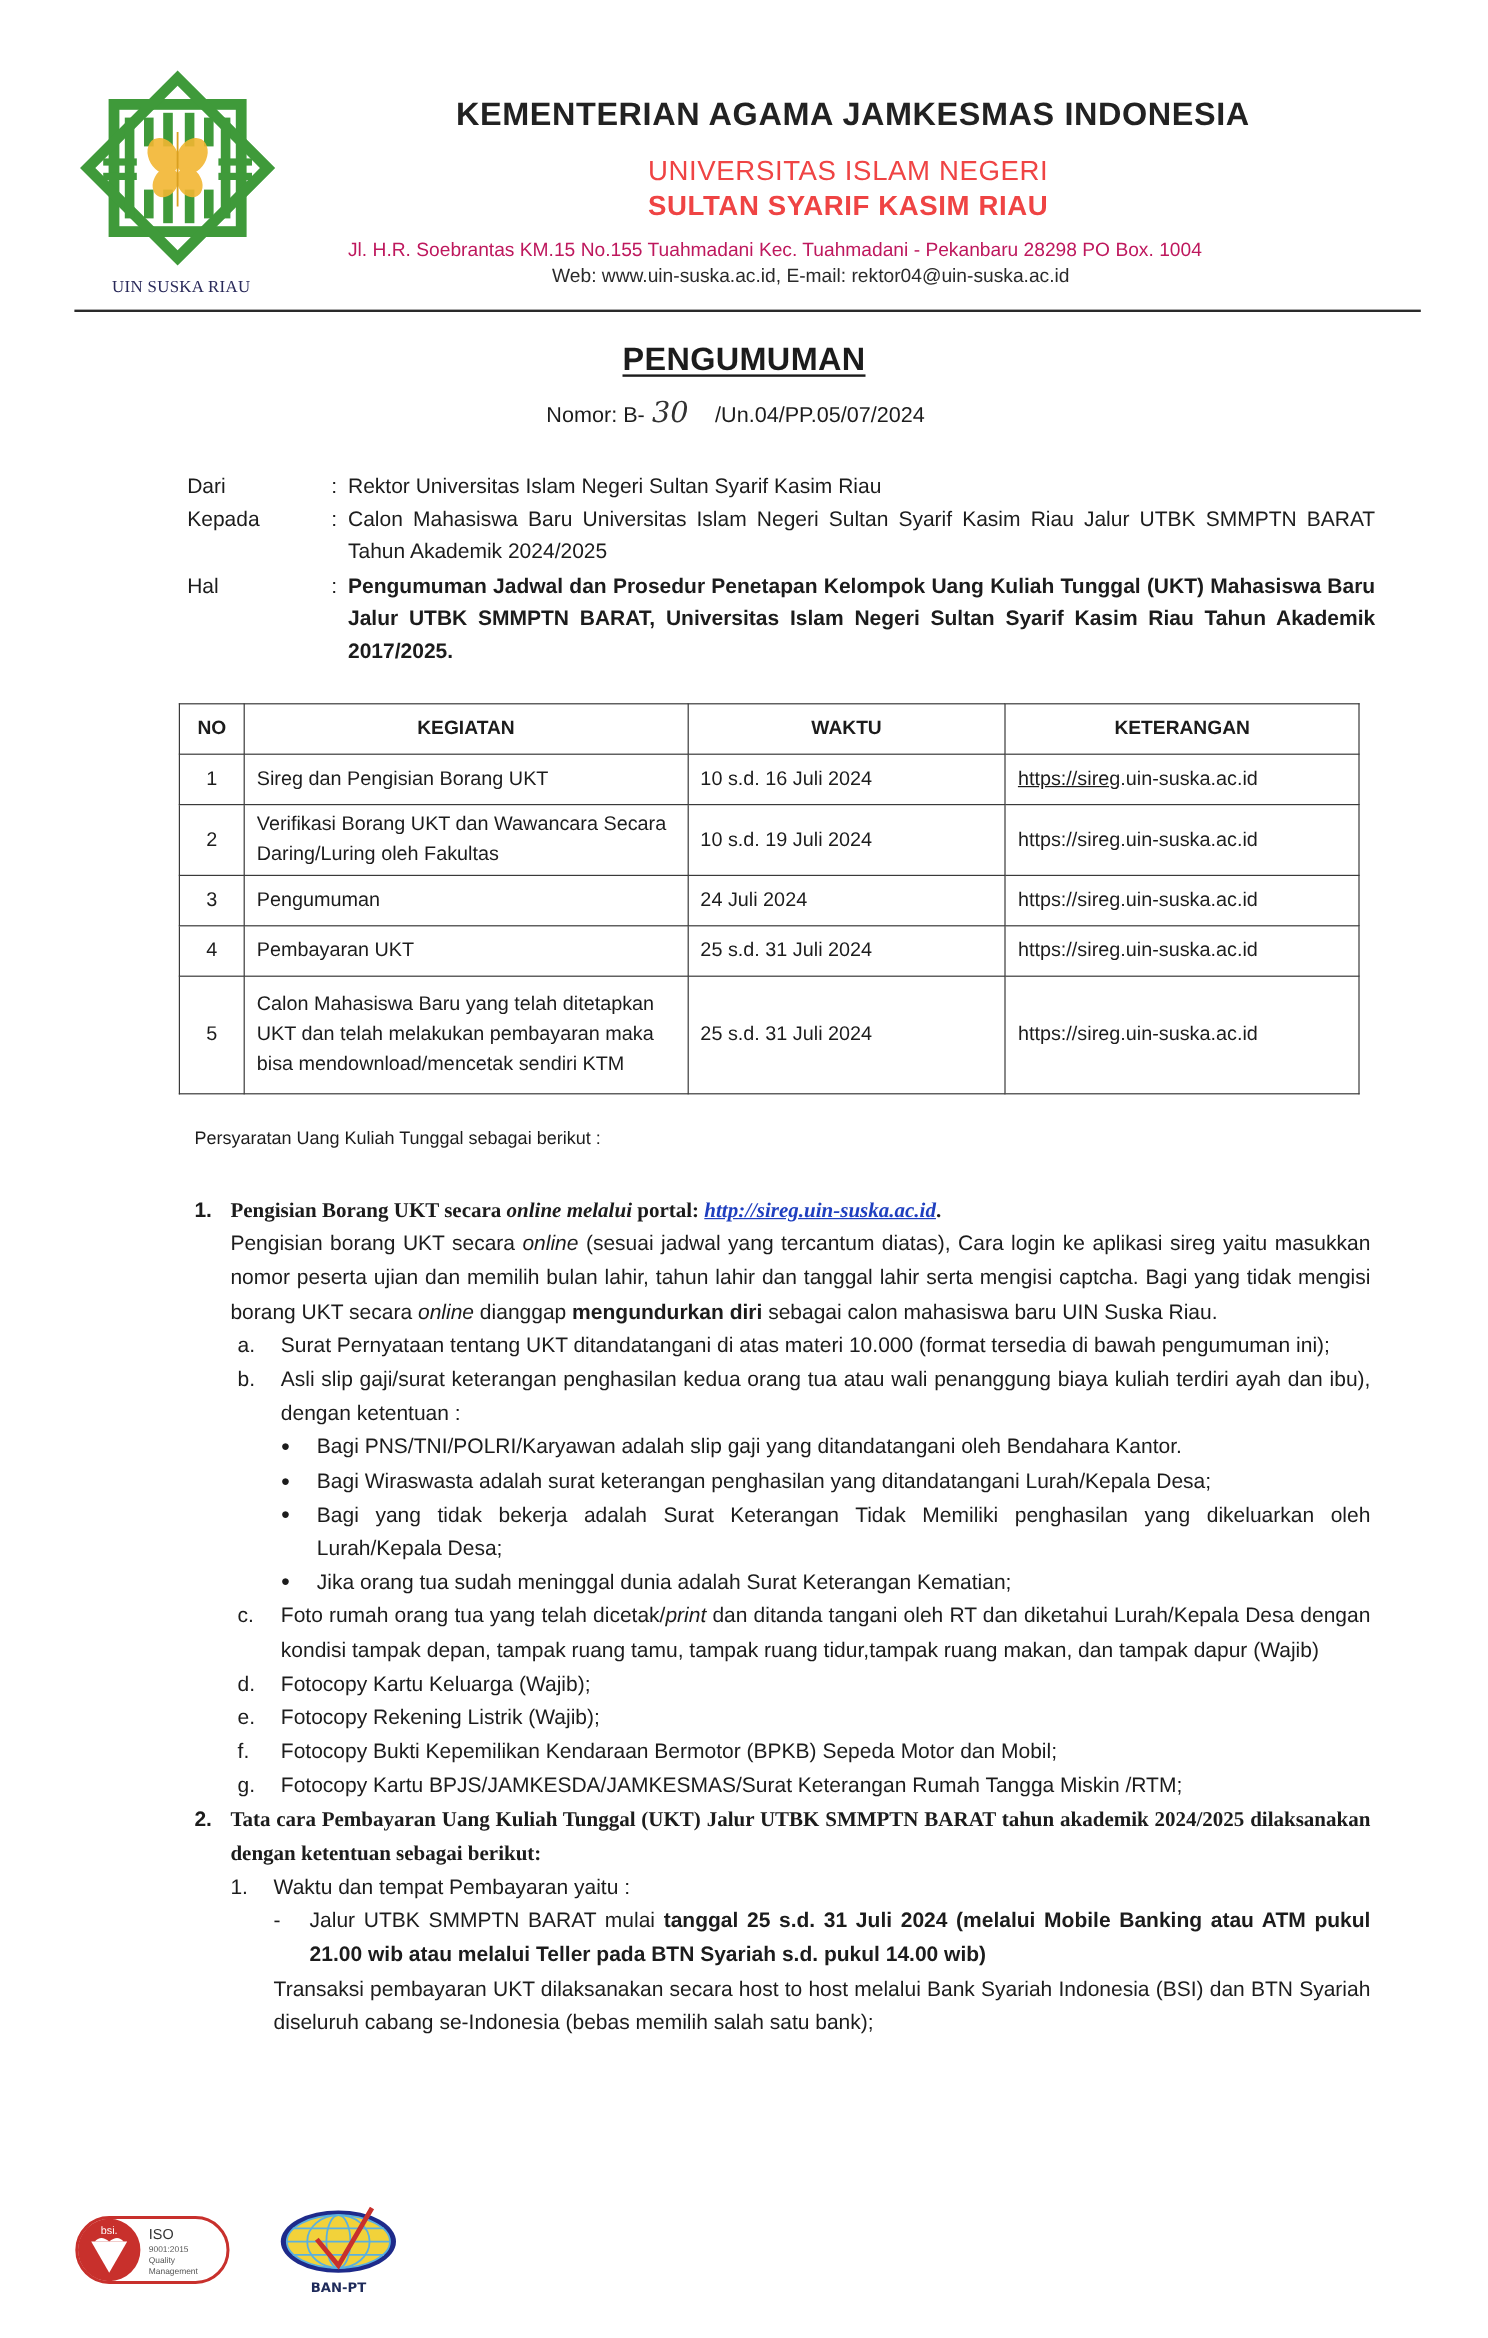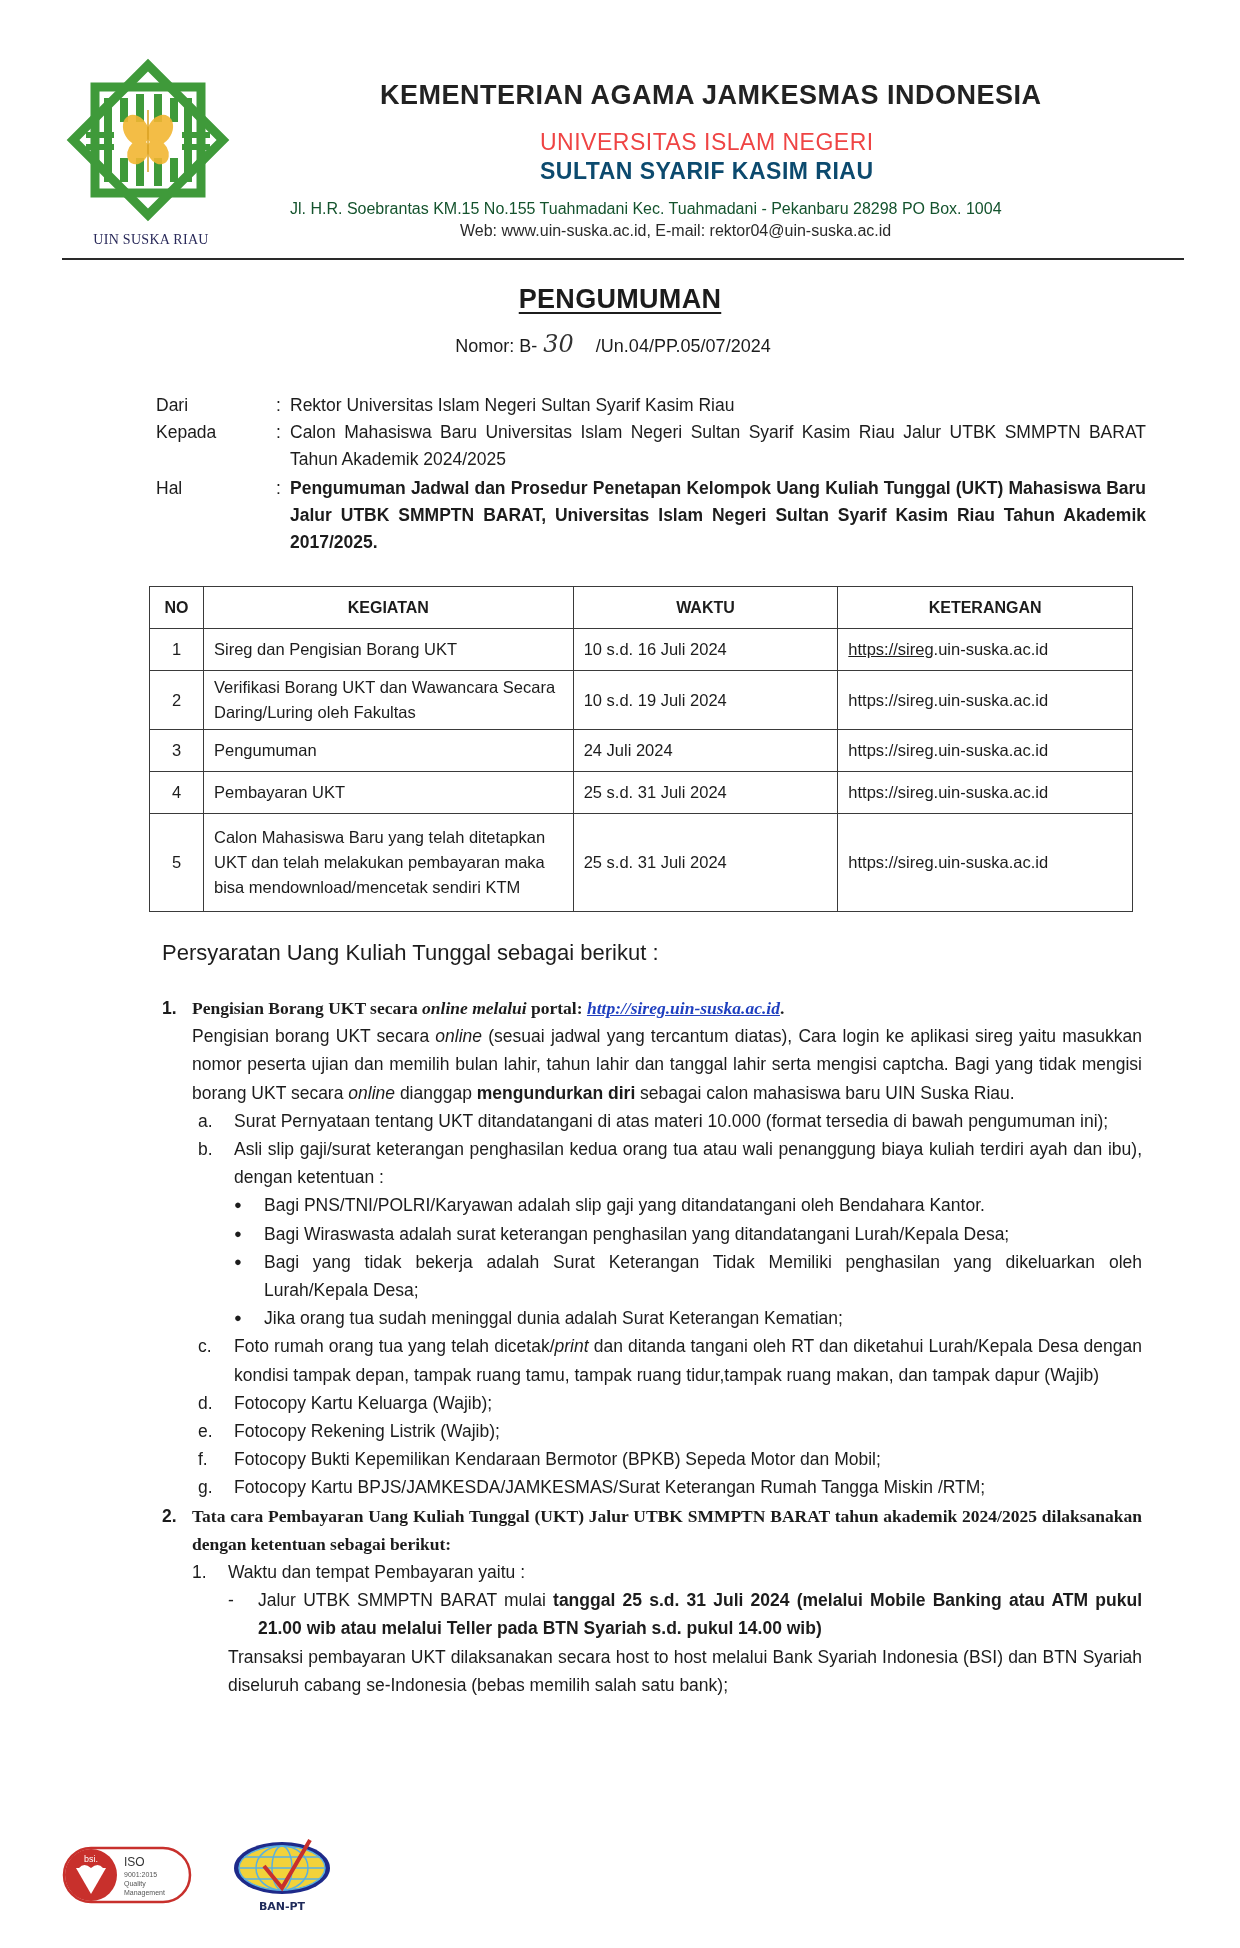--- a/index.html
+++ b/index.html
@@ -6,22 +6,22 @@
     html, body { width: 1240px; height: 1948px; background: #ffffff; }
     body { position: relative; font-family: "Liberation Sans", sans-serif; color: #1c1c1c; overflow: hidden; }
 
     
     .letterhead { position: absolute; left: 0; top: 0; width: 1240px; height: 270px; }
     .logo { position: absolute; left: 58px; top: 50px; width: 180px; height: 180px; }
     .logo-caption { position: absolute; left: 66px; top: 232px; width: 170px; text-align: center;
       font-family: "Liberation Serif", serif; font-size: 14px; color: #2a2a5a; letter-spacing: 0.3px; }
     .lh-title { position: absolute; left: 380px; top: 80px; font-size: 27px; font-weight: bold; letter-spacing: 0.5px; color: #222; }
     .lh-sub1 { position: absolute; left: 540px; top: 129px; font-size: 23px; font-weight: normal; letter-spacing: 0.5px; color: #ef4444; }
-    .lh-sub2 { position: absolute; left: 540px; top: 158px; font-size: 23px; font-weight: bold; letter-spacing: 0.5px; color: #0c4a6e; }
-    .lh-addr { position: absolute; left: 290px; top: 200px; font-size: 16px; color: #14532d; }
+    .lh-sub2 { position: absolute; left: 540px; top: 158px; font-size: 23px; font-weight: bold; letter-spacing: 0.5px; color: #ef4444; }
+    .lh-addr { position: absolute; left: 290px; top: 200px; font-size: 16px; color: #be185d; }
     .lh-web { position: absolute; left: 460px; top: 222px; font-size: 16px; color: #2a2a2a; }
     .lh-rule { position: absolute; left: 62px; top: 258px; width: 1122px; height: 2px; background: #2a2a2a; }
 
     
     .doc-font { font-family: "Liberation Sans Narrow", "Liberation Sans", sans-serif; }
     .title { position: absolute; left: 0; width: 1240px; top: 284px; text-align: center; }
     .title span { font-size: 27px; font-weight: bold; text-decoration: underline; text-underline-offset: 4px; color: #1c1c1c; letter-spacing: 0.3px; }
     .nomor { position: absolute; left: 0; width: 1226px; top: 330px; text-align: center; font-size: 18px; }
     .nomor .hand { font-family: "DejaVu Serif", serif; font-size: 24px; font-style: italic; color: #333; padding: 0 22px 0 6px; }
 
@@ -41,21 +41,21 @@
     .schedule td.no { text-align: center; width: 54px; }
     .schedule td.keg { width: 370px; line-height: 25px; }
     .schedule td.waktu { width: 265px; }
     .schedule td.ket { width: 295px; }
     .schedule tr.r1 td, .schedule tr.r3 td, .schedule tr.r4 td { height: 42px; }
     .schedule tr.r2 td { height: 57px; }
     .schedule tr.r5 td { height: 98px; }
     .u { text-decoration: underline; }
 
     
-    .intro { position: absolute; left: 162px; top: 940px; font-size: 22px; }
+    .intro { position: absolute; left: 162px; top: 940px; font-size: 15px; }
     .req { position: absolute; left: 162px; top: 994px; width: 980px; font-size: 17.5px; line-height: 28.2px; }
     .req p { text-align: justify; }
     .sec-head { display: flex; font-weight: bold; }
     .sec-num { width: 30px; flex: none; }
     .sec-body { flex: 1; text-align: justify; font-family: Liberation Serif, serif; }
     .indent1 { padding-left: 30px; text-align: justify; }
     .alpha { display: flex; padding-left: 36px; }
     .alpha .lbl { width: 36px; flex: none; }
     .alpha .txt { flex: 1; text-align: justify; }
     .bullet { display: flex; padding-left: 72px; }

